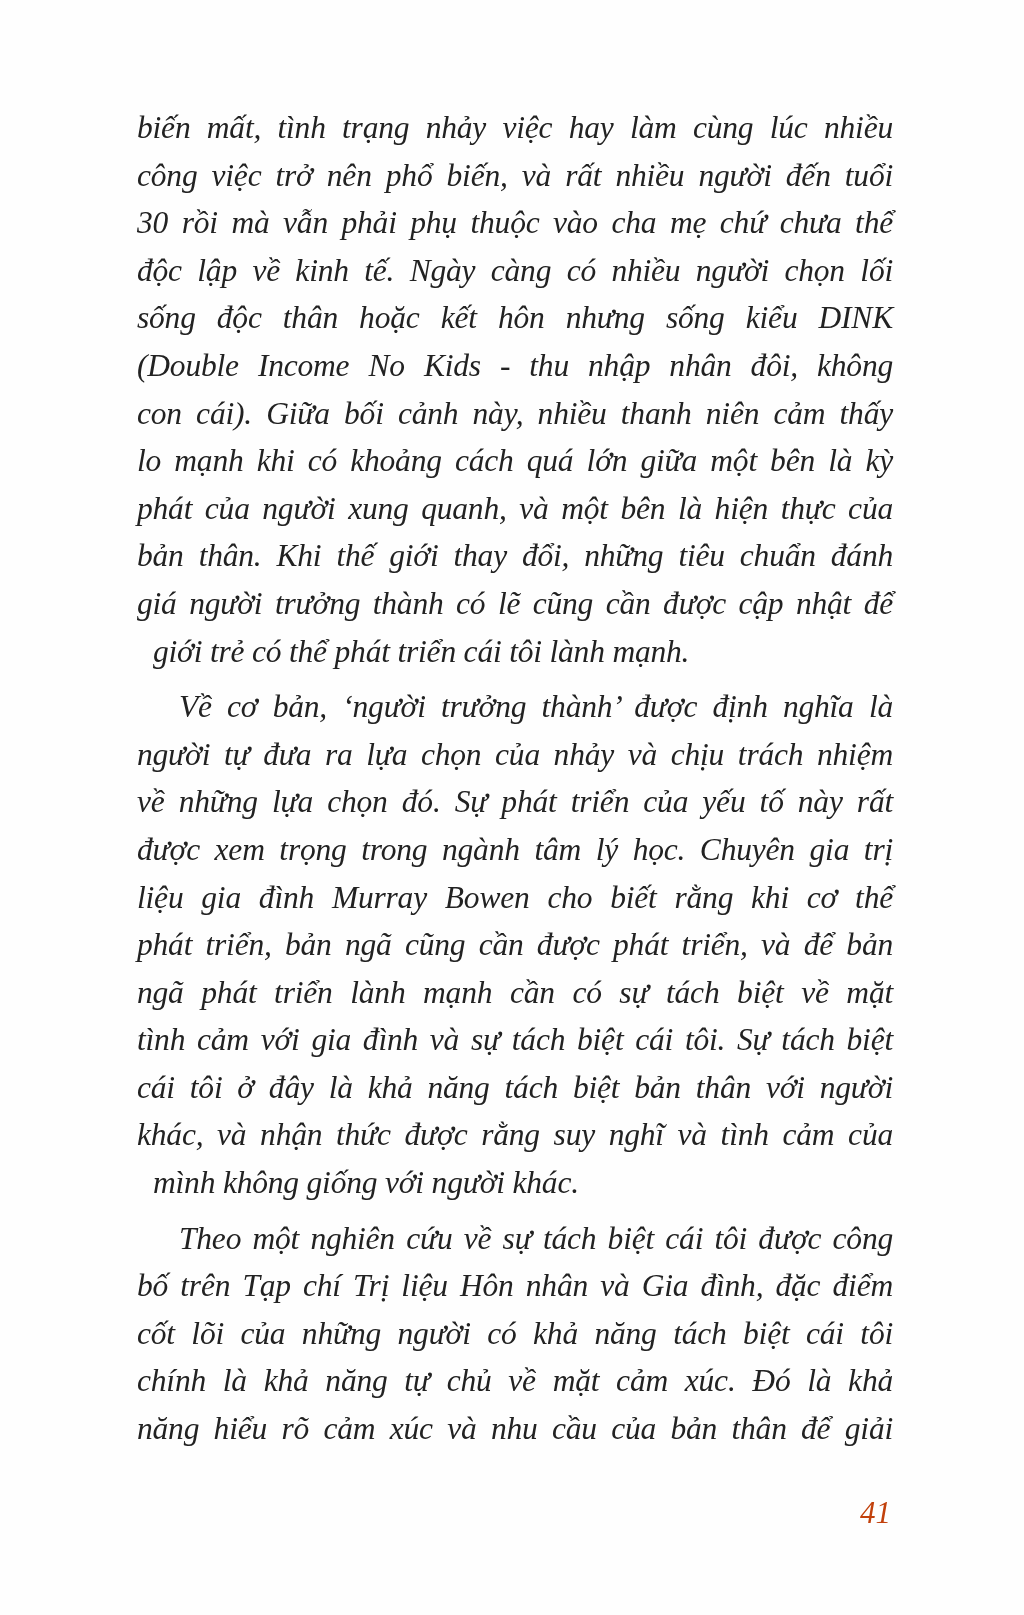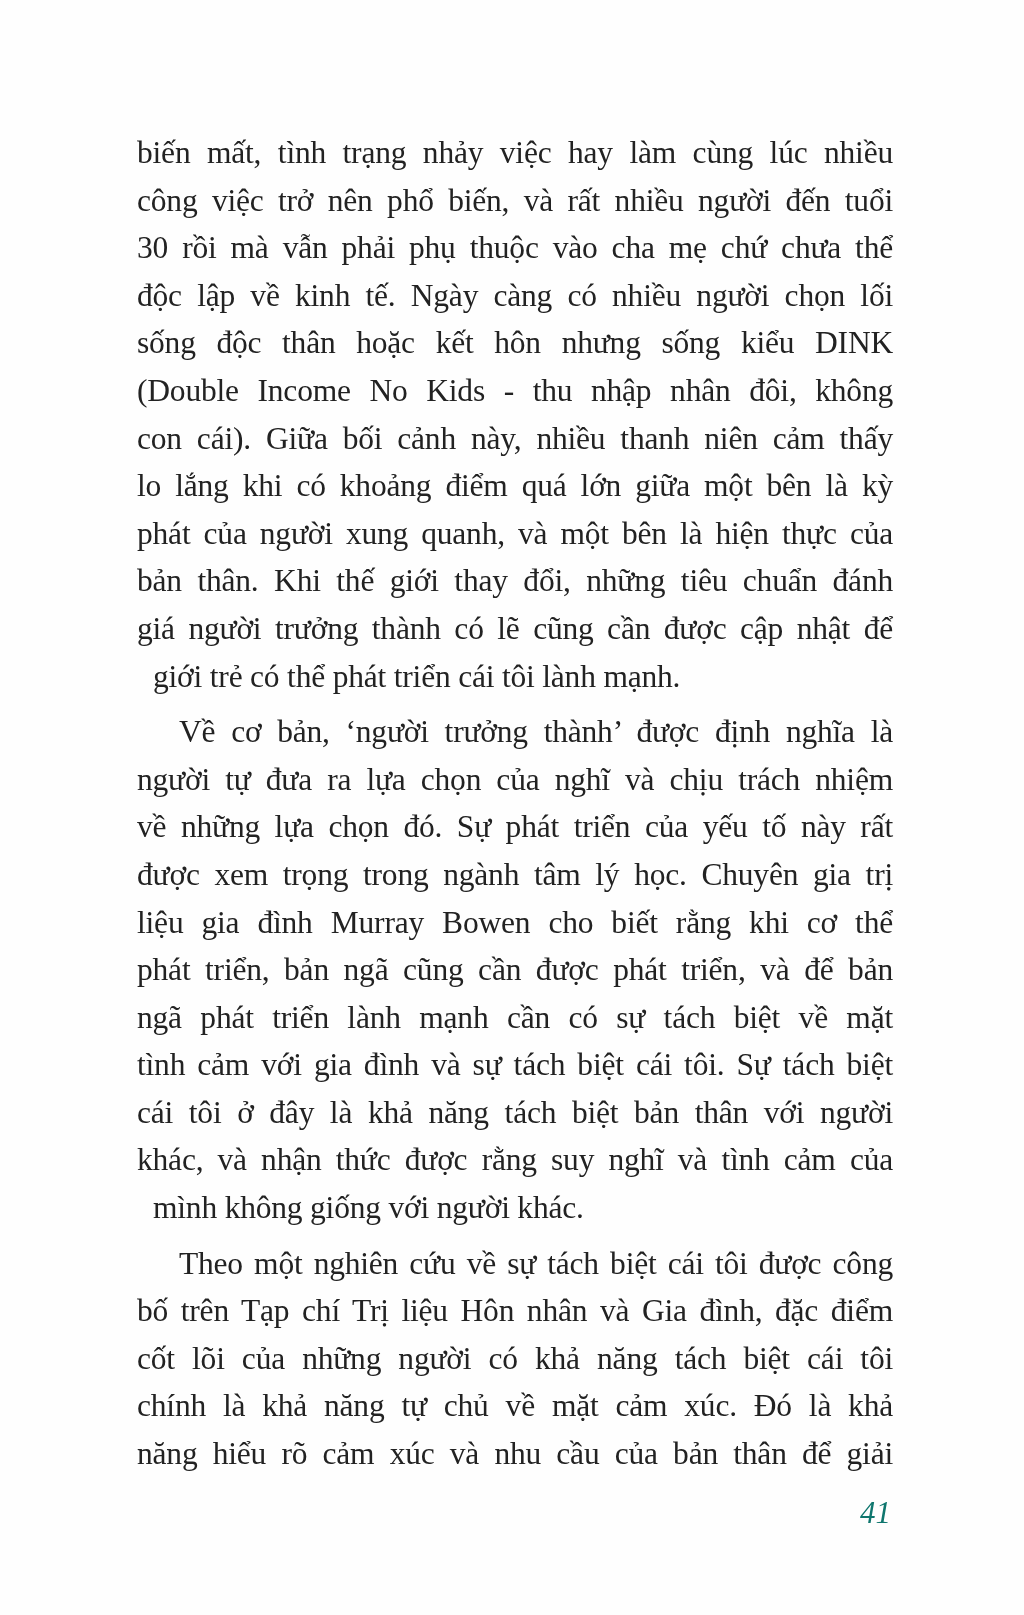--- a/index.html
+++ b/index.html
@@ -12,22 +12,23 @@
     width: 1024px;
     height: 1615px;
     background: #fefefe;
     overflow: hidden;
     font-family: "Liberation Serif", "DejaVu Serif", serif;
     color: #222222;
   }
   .text-block {
     position: absolute;
     left: 137px;
-    top: 129px;
+    top: 104px;
     width: 756px;
+    font-style: italic;
   }
   .para {
     margin: 0 0 8px 0;
     padding: 0;
   }
   .para:last-child {
     margin-bottom: 4px;
   }
   .line {
     font-size: 31.5px;
@@ -45,45 +46,45 @@
     text-align-last: left;
     margin-left: 16px;
     -moz-text-align-last: left;
   }
   .page-number {
     position: absolute;
     top: 1495px;
     right: 133px;
     font-size: 31px;
     font-style: italic;
-    color: #0f766e;
+    color: #c2410c;
   }
 </style>
 </head>
 <body>
 
 <div class="page">
   <div class="text-block">
       <div class="para">
         <div class="line">biến mất, tình trạng nhảy việc hay làm cùng lúc nhiều</div>
         <div class="line">công việc trở nên phổ biến, và rất nhiều người đến tuổi</div>
         <div class="line">30 rồi mà vẫn phải phụ thuộc vào cha mẹ chứ chưa thể</div>
         <div class="line">độc lập về kinh tế. Ngày càng có nhiều người chọn lối</div>
         <div class="line">sống độc thân hoặc kết hôn nhưng sống kiểu DINK</div>
         <div class="line">(Double Income No Kids - thu nhập nhân đôi, không</div>
         <div class="line">con cái). Giữa bối cảnh này, nhiều thanh niên cảm thấy</div>
-        <div class="line">lo lắng khi có khoảng điểm quá lớn giữa một bên là kỳ</div>
+        <div class="line">lo mạnh khi có khoảng cách quá lớn giữa một bên là kỳ</div>
         <div class="line">phát của người xung quanh, và một bên là hiện thực của</div>
         <div class="line">bản thân. Khi thế giới thay đổi, những tiêu chuẩn đánh</div>
         <div class="line">giá người trưởng thành có lẽ cũng cần được cập nhật để</div>
         <div class="line last">giới trẻ có thể phát triển cái tôi lành mạnh.</div>
       </div>
       <div class="para">
         <div class="line indent">Về cơ bản, ‘người trưởng thành’ được định nghĩa là</div>
-        <div class="line">người tự đưa ra lựa chọn của nghĩ và chịu trách nhiệm</div>
+        <div class="line">người tự đưa ra lựa chọn của nhảy và chịu trách nhiệm</div>
         <div class="line">về những lựa chọn đó. Sự phát triển của yếu tố này rất</div>
         <div class="line">được xem trọng trong ngành tâm lý học. Chuyên gia trị</div>
         <div class="line">liệu gia đình Murray Bowen cho biết rằng khi cơ thể</div>
         <div class="line">phát triển, bản ngã cũng cần được phát triển, và để bản</div>
         <div class="line">ngã phát triển lành mạnh cần có sự tách biệt về mặt</div>
         <div class="line">tình cảm với gia đình và sự tách biệt cái tôi. Sự tách biệt</div>
         <div class="line">cái tôi ở đây là khả năng tách biệt bản thân với người</div>
         <div class="line">khác, và nhận thức được rằng suy nghĩ và tình cảm của</div>
         <div class="line last">mình không giống với người khác.</div>
       </div>

